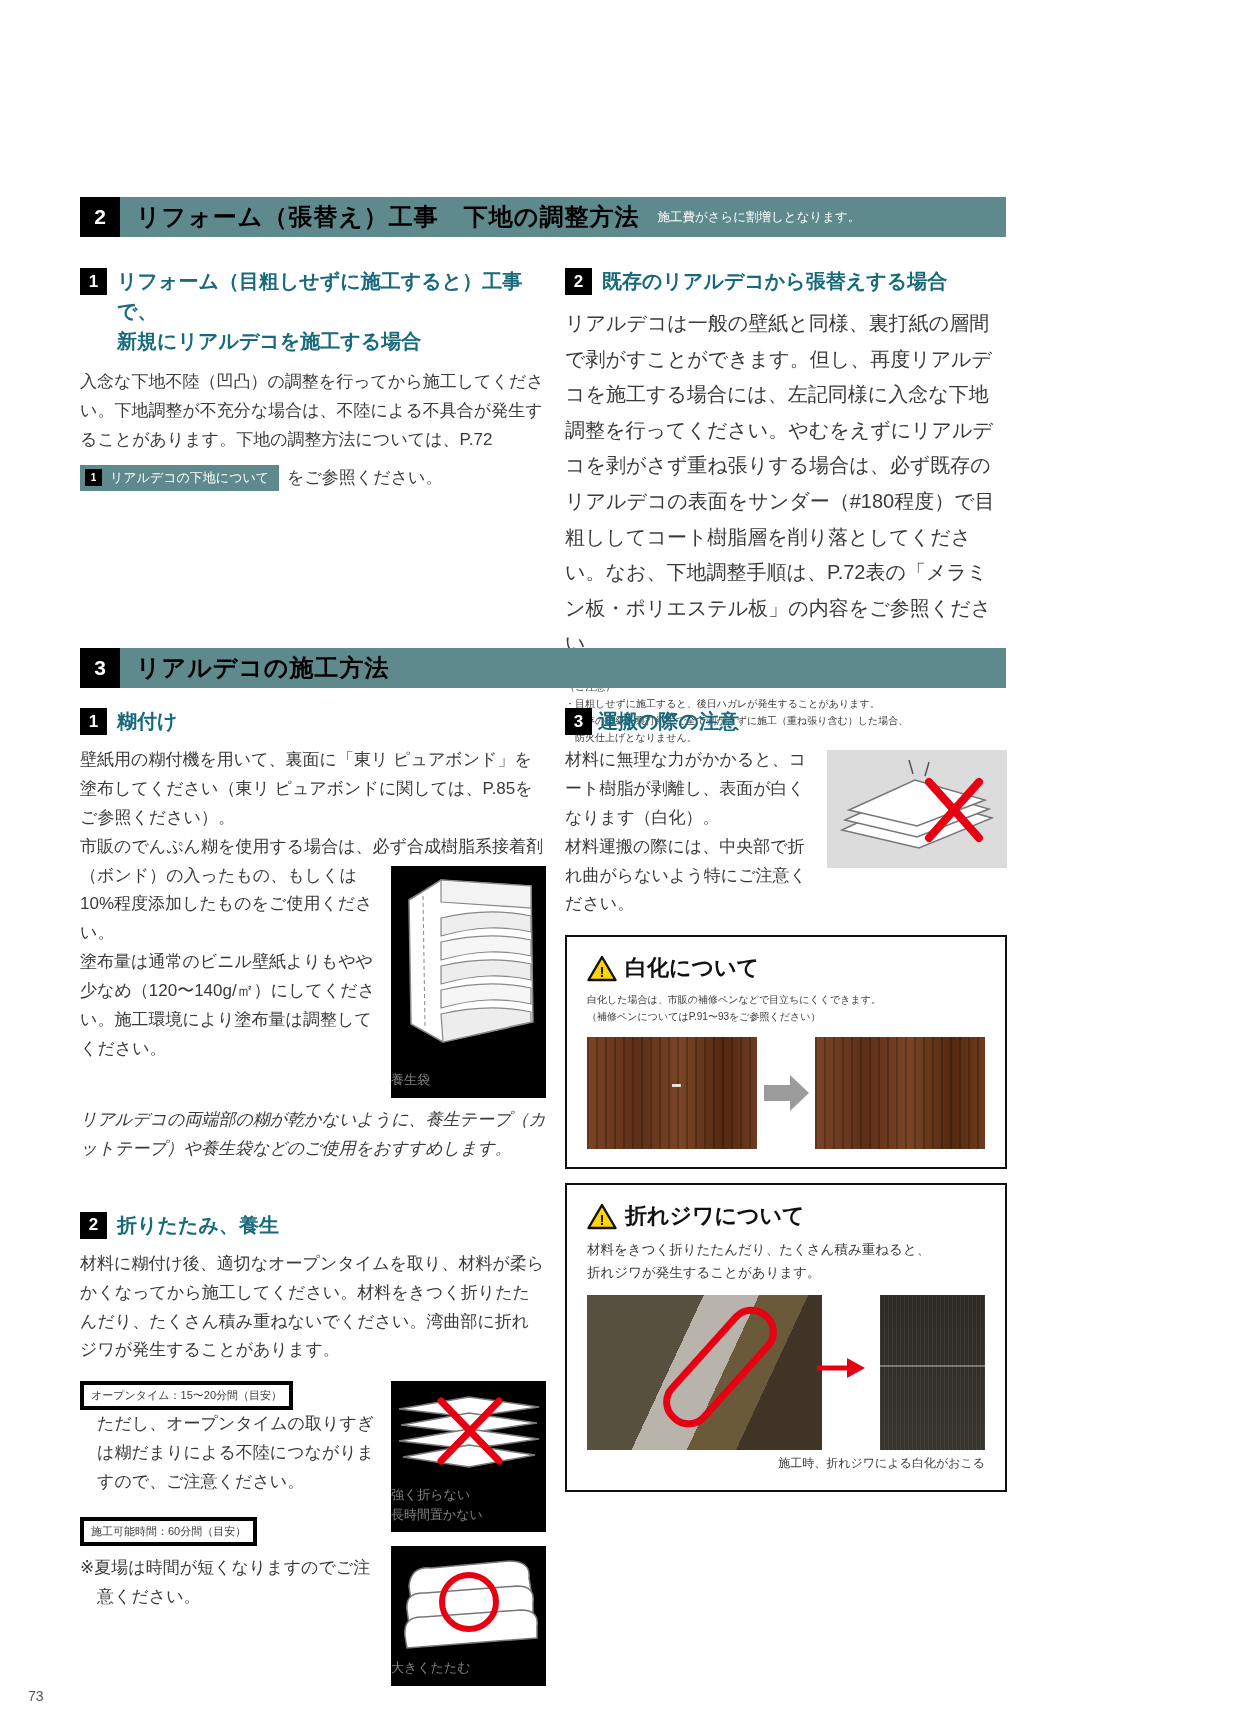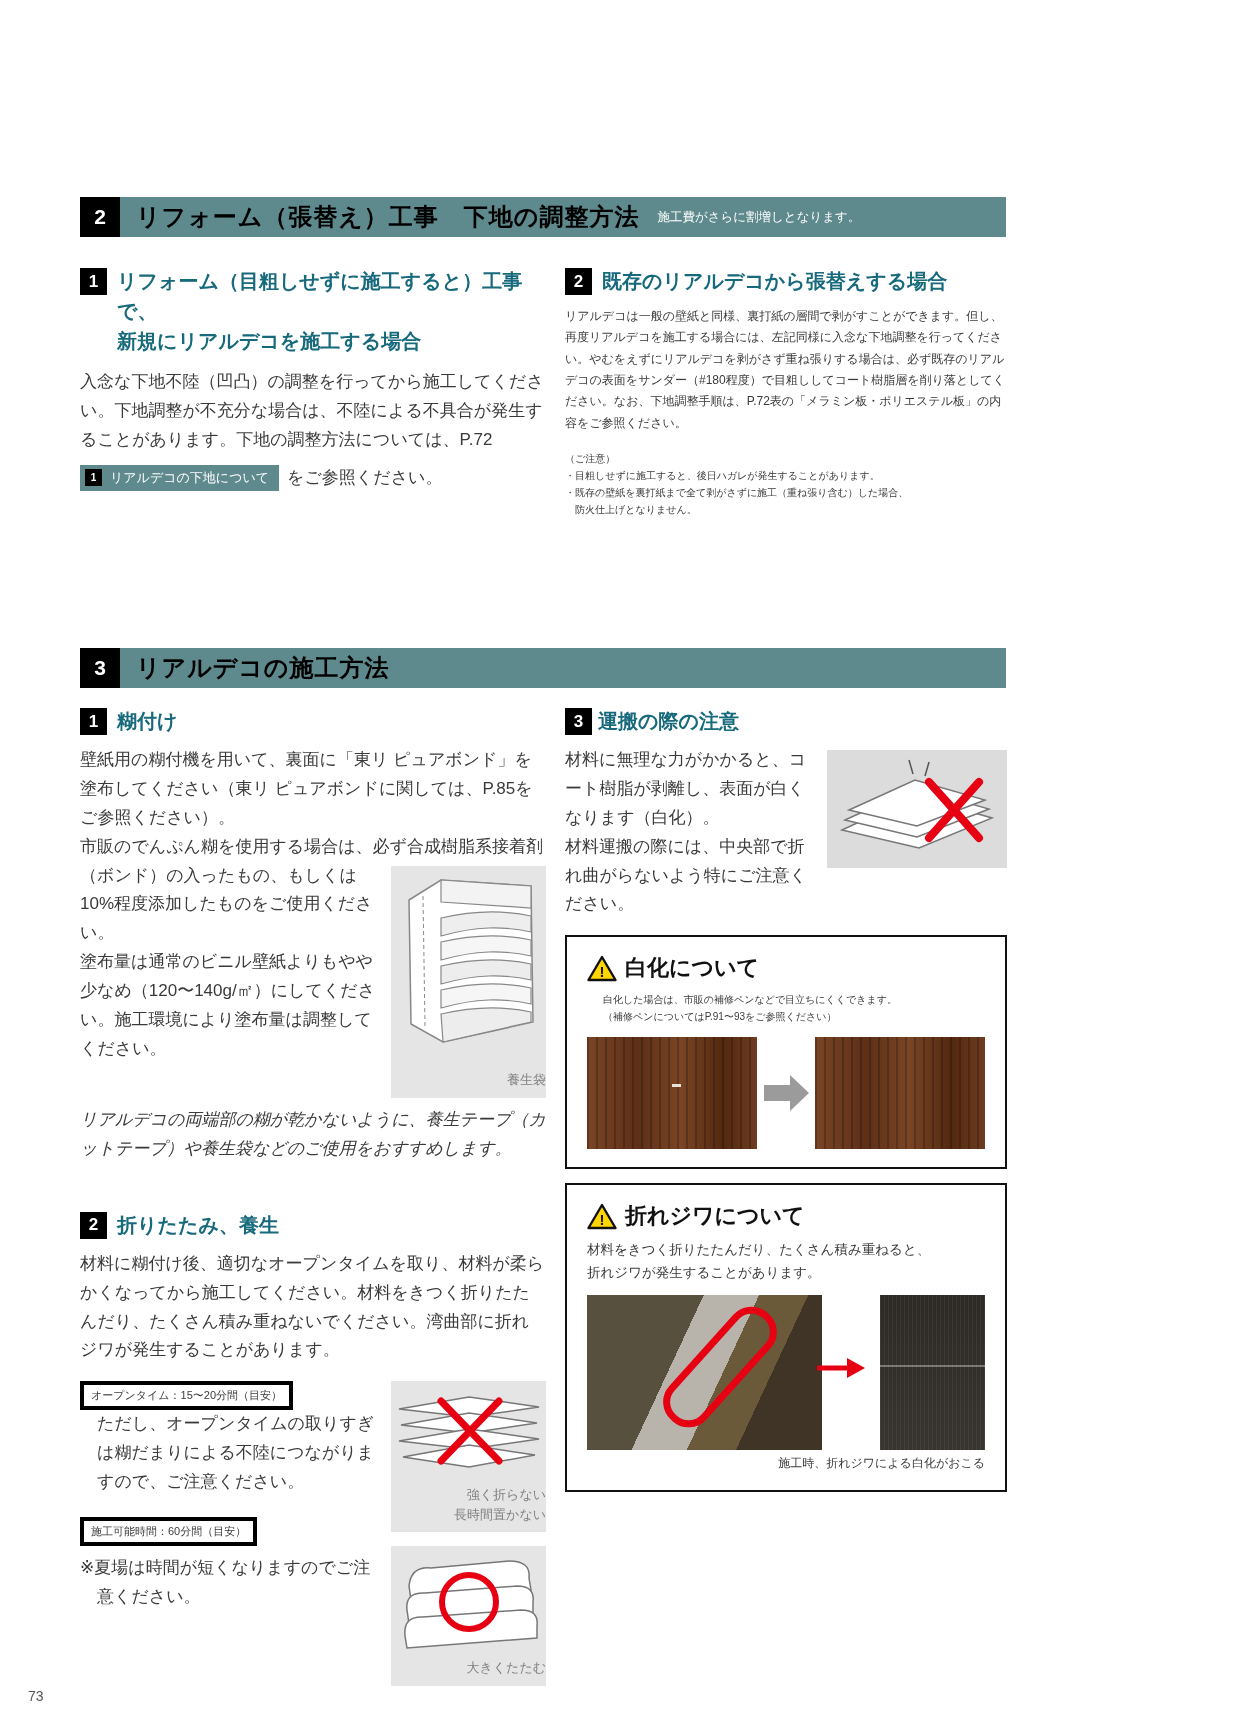--- a/index.html
+++ b/index.html
@@ -11,32 +11,32 @@
   .numbox-lg{width:40px;height:40px;background:#000;color:#fff;font-weight:bold;font-size:21px;display:flex;align-items:center;justify-content:center;flex:0 0 40px;}
   .secbar-title{color:#000000;font-weight:bold;font-size:24px;margin-left:16px;letter-spacing:1px;}
   .secbar-note{color:#fff;font-size:12.5px;margin-left:18px;}
 
   
   .subhead{display:flex;align-items:flex-start;}
   .numbox-sm{width:27px;height:27px;background:#000;color:#fff;font-weight:bold;font-size:17px;display:flex;align-items:center;justify-content:center;flex:0 0 27px;margin-right:10px;margin-top:2px;}
   .h2teal{color:#17697c;font-weight:bold;font-size:20px;line-height:1.5;}
 
   .body17{font-size:17px;line-height:1.7;color:#3a3a3a;}
-  .body16{font-size:12px;line-height:1.78;color:#3a3a3a;}
+  .body16{font-size:20px;line-height:1.78;color:#3a3a3a;}
   .note13{font-size:10px;line-height:1.7;color:#3a3a3a;}
   p{margin:0;}
 
   
   .refline{margin-top:10px;display:flex;align-items:center;}
   .refbadge{background:#5f8a8d;color:#fff;font-size:13px;display:inline-flex;align-items:center;padding:4px 10px 4px 5px;}
   .numbox-xs{width:17px;height:17px;background:#000;color:#fff;font-weight:bold;font-size:10px;display:flex;align-items:center;justify-content:center;margin-right:8px;flex:0 0 17px;}
   .refsuffix{font-size:17px;margin-left:8px;}
 
   
-  .panel{background:#e5e5e5;text-align:right;}
+  .panel{background:#000000;text-align:left;}
   .caption-grey{color:#808080;font-size:13px;line-height:1.5;padding-bottom:8px;}
 
   
   .bluebox{display:inline-block;border:4px solid #000000;font-size:11px;padding:3px 7px;color:#3a3a3a;white-space:nowrap;}
 
   .hang{padding-left:1em;text-indent:-1em;}
   .indent1{padding-left:1em;}
 
   
   .infobox{border:2px solid #111;padding:16px 20px 18px 20px;margin-top:14px;}
@@ -228,21 +228,21 @@
     </div>
 
     <div class="infobox" style="margin-top:16px;">
       <div class="infobox-title">
         <svg width="30" height="27" viewBox="0 0 30 27">
           <path d="M15 2 L28.5 25 L1.5 25 Z" fill="#ffd600" stroke="#111" stroke-width="2.4" stroke-linejoin="round"></path>
           <text x="15" y="22" font-size="15" font-weight="bold" fill="#111" text-anchor="middle">!</text>
         </svg>
         <span>白化について</span>
       </div>
-      <div class="note13" style="margin-top:8px;margin-left:16px;">
+      <div class="note13" style="margin-top:8px;">
         <div>白化した場合は、市販の補修ペンなどで目立ちにくくできます。</div>
         <div>（補修ペンについてはP.91〜93をご参照ください）</div>
       </div>
       <div class="woods-row">
         <div class="wood wood-mark"></div>
         <svg width="45" height="40" viewBox="0 0 45 40">
           <polygon points="0,12 26,12 26,2 45,20 26,38 26,28 0,28" fill="#9b9b9b"></polygon>
         </svg>
         <div class="wood"></div>
       </div>

